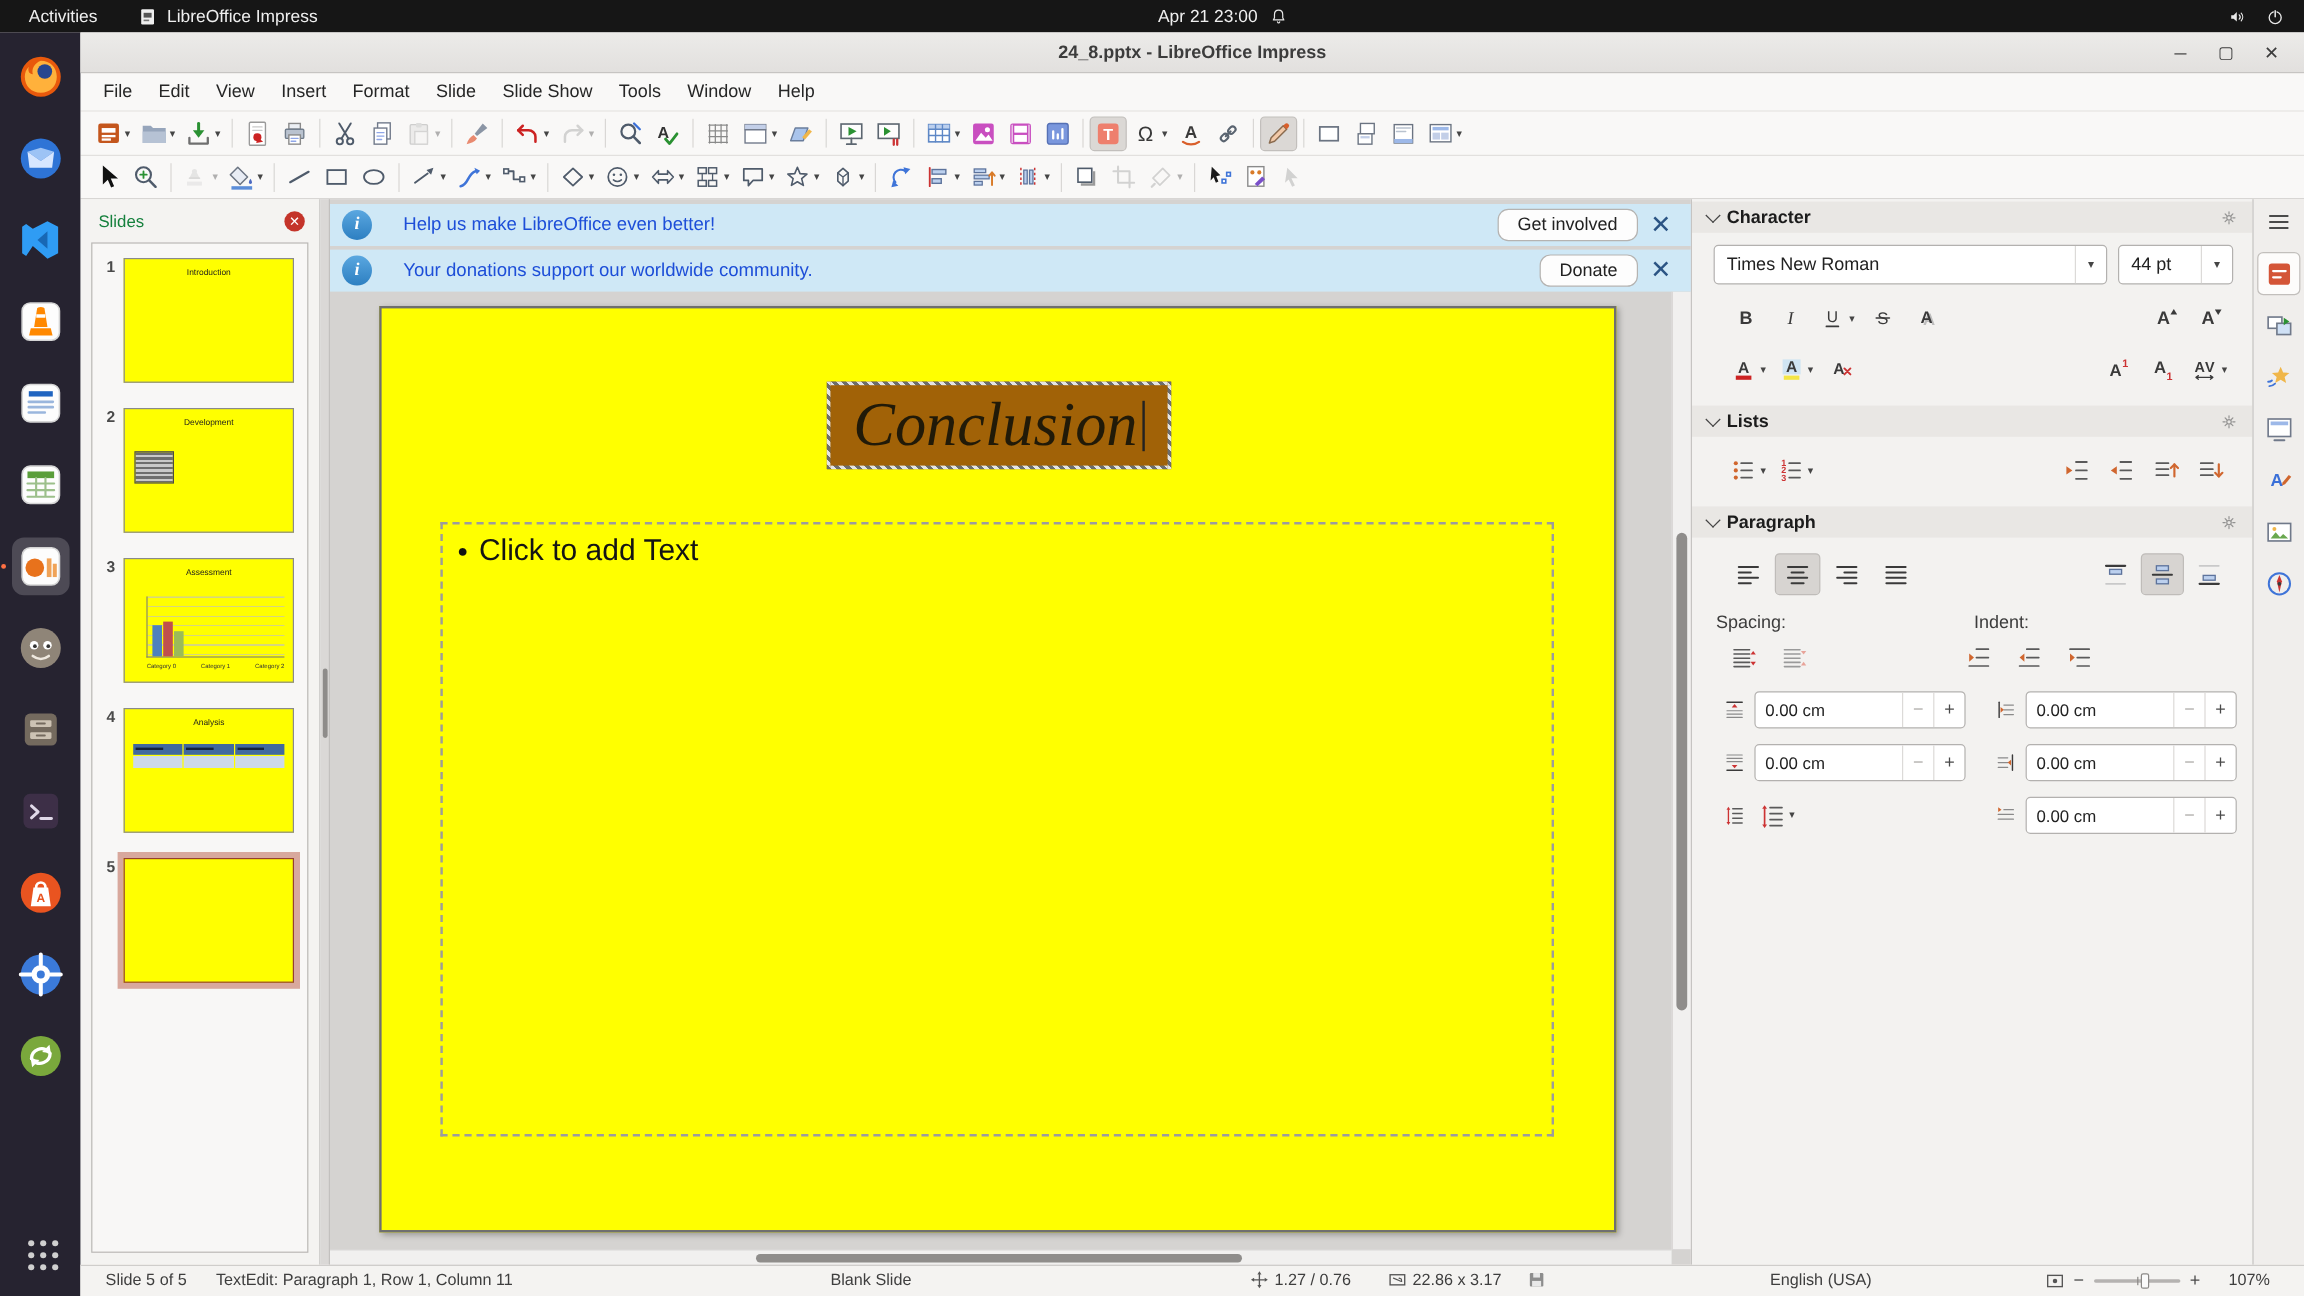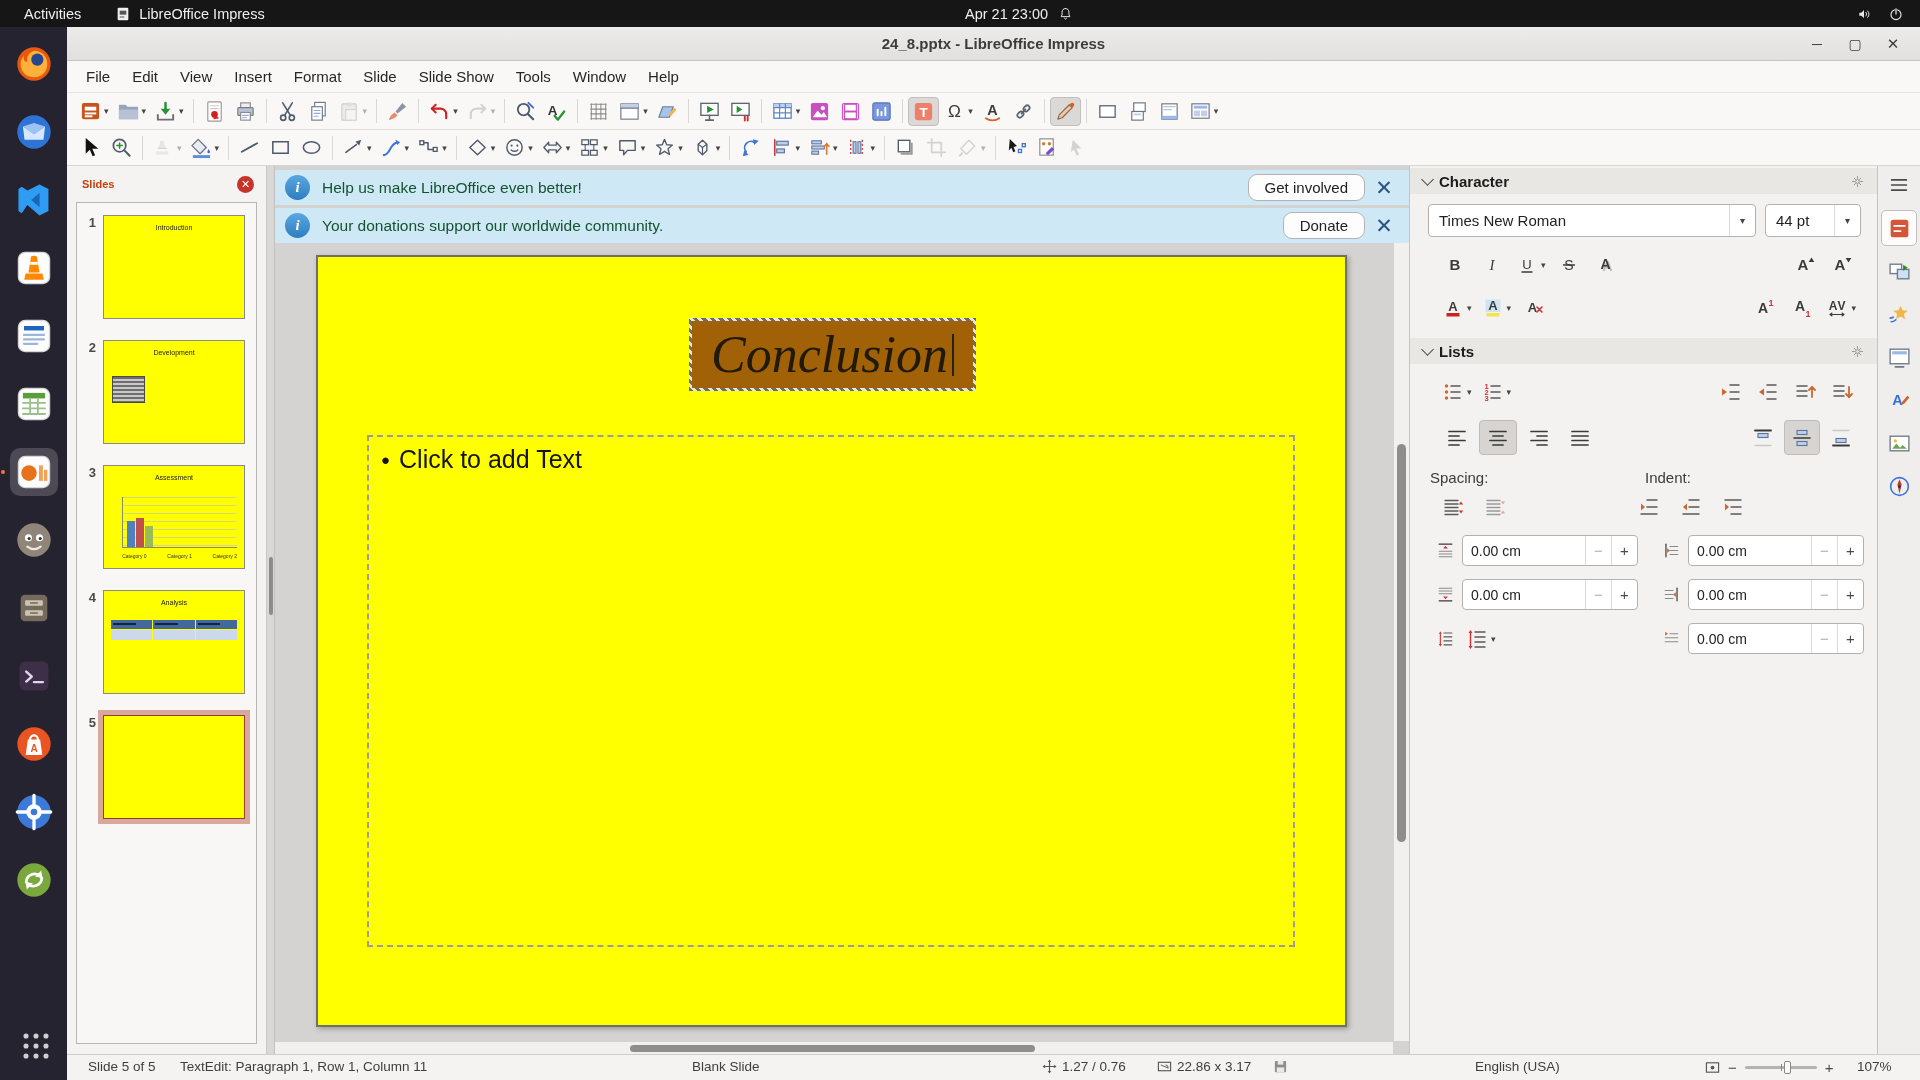--- a/index.html
+++ b/index.html
@@ -37,21 +37,21 @@
 .tbtn{height:29px;min-width:30px;padding:0 3px;border-radius:4px;display:flex;align-items:center;justify-content:center;border:1px solid transparent}
 .tbtn .ticon{width:23px;height:23px;display:block}
 .tbtn.active{background:#dbd8d5;border-color:#c2bfbc}
 .tbtn.disabled{opacity:.4}
 .dd{font-size:9px;color:#454545;margin-left:2px}
 .tsep{width:1px;height:24px;background:#d9d7d5;margin:0 5px;flex:0 0 1px}
 
 #content{flex:1;display:flex;min-height:0}
 #slidespanel{width:200px;background:#f4f3f1;border-right:1px solid #c9c7c5;display:flex;flex-direction:column}
 #sp-head{height:36px;display:flex;align-items:center;padding:0 12px 0 15px}
-#sp-head .sp-title{font-weight:700;font-size:11px;color:#c2410c}
+#sp-head .sp-title{font-weight:400;font-size:14px;color:#15803d}
 #sp-close{margin-left:auto;width:17px;height:17px;border-radius:50%;background:#c4342a;color:#fff;font-size:11px;display:flex;align-items:center;justify-content:center;font-weight:700}
 #sp-list{flex:1;margin:0 9px 10px 9px;border:1px solid #b9b7b5;background:#f8f7f6;padding-top:12px;overflow:hidden}
 .srow{display:flex;margin-bottom:21px}
 .snum{width:26px;text-align:right;padding-right:7px;font-size:13px;color:#4a4a4a;font-weight:700}
 .thumb{width:142px;height:104px;background:#ffff00;border:1px solid #8a8a8a;position:relative;flex:0 0 142px}
 .srow.selected .thumb{border:1px solid #953f2f;box-shadow:0 0 0 5px #d8a89d}
 .t-title{position:absolute;top:8%;left:0;width:100%;text-align:center;font-size:7px;color:#1c1c1c}
 .t-block{position:absolute;left:6%;top:34%;width:23%;height:27%;border:1px solid #4a4a4a;background:repeating-linear-gradient(180deg,#6e6e6e 0 2px,#c9c9c9 2px 4px)}
 .t-plot{position:absolute;left:13%;right:5%;top:30%;bottom:20%;border-left:1px solid #8a8a66;border-bottom:1px solid #8a8a66;background:repeating-linear-gradient(180deg,#d6d67e 0 1px,transparent 1px 8px)}
 .t-bar{position:absolute;bottom:0;width:8px}
@@ -62,21 +62,21 @@
 .t-th div::before{content:"";position:absolute;left:2px;top:3px;width:55%;height:2px;background:#16233a}
 .t-tr{height:10px;display:flex;gap:1px;margin-top:1px}
 .t-tr div{flex:1;background:#cdd9ea}
 #splitter{width:8px;background:#dad8d6;border-right:1px solid #c2c0be;position:relative}
 #splitter .handle{position:absolute;top:44%;left:2px;width:4px;height:58px;background:#8e8c8a;border-radius:2px}
 
 #maincol{flex:1;display:flex;flex-direction:column;background:#d5d3d1;min-width:0;position:relative}
 .infobar{height:35px;background:#cfe8f6;margin-top:4px;display:flex;align-items:center;padding:0 6px 0 10px}
 .infobar + .infobar{margin-top:3px}
 .ib-icon{width:25px;height:25px;border-radius:50%;background:linear-gradient(#5aa7e0,#2d7fc1);color:#fff;font-weight:700;font-size:15px;display:flex;align-items:center;justify-content:center;font-family:"Liberation Serif",serif;font-style:italic}
-.ib-text{margin-left:12px;font-size:15.5px;color:#14532d}
+.ib-text{margin-left:26px;font-size:15.5px;color:#1d4ed8}
 .ib-btn{margin-left:auto;height:27px;background:#fdfdfd;border:1px solid #b5b3b1;border-radius:9px;padding:0 16px;display:flex;align-items:center;font-size:15px;color:#222}
 .ib-close{width:38px;text-align:center;font-size:21px;font-weight:700;color:#2b5484}
 #workspace{flex:1;position:relative;overflow:hidden}
 #slide{position:absolute;left:41px;top:12px;width:1031px;height:772px;background:#ffff00;border:2px solid #6f6f6f;box-shadow:2px 2px 5px rgba(0,0,0,.28)}
 #titlebox{position:absolute;left:371px;top:61px;width:287px;height:73px;background:#a16207;display:flex;align-items:center;justify-content:center;border:3px solid;border-image:repeating-linear-gradient(45deg,#6d6d6d 0 3px,#e4e4e4 3px 6px) 3}
 #titlebox .ttext{font-family:"Liberation Serif","DejaVu Serif",serif;font-style:italic;font-size:52px;color:#211a08;line-height:1}
 #titlebox .caret{display:inline-block;width:2px;height:42px;background:#222;margin-left:4px;vertical-align:-4px}
 #phbox{position:absolute;left:49px;top:178px;width:928px;height:512px;border:2px dashed #9c9c9c;padding:8px 12px}
 #phbox .phline{display:flex;align-items:center;gap:9px}
 #phbox .phbullet{font-size:15px;color:#111;line-height:1}
@@ -1207,20 +1207,30 @@
                   <svg viewBox="0 0 24 24">
                     <path d="M4 6h10M4 11h10M4 16h10" fill="none" stroke="#5a5a5a" stroke-width="1.5" stroke-linecap="round" stroke-linejoin="round"></path>
                     <path d="M19 7v10" fill="none" stroke="#d0662e" stroke-width="1.8" stroke-linecap="round" stroke-linejoin="round"></path>
                     <path d="M16 14l3 3 3-3" fill="none" stroke="#d0662e" stroke-width="1.8" stroke-linecap="round" stroke-linejoin="round"></path>
                   </svg>
                 </span>
               </div>
             </div>
           </div>
 
+        <div class="secband" style="margin-top:15px">
+          <span class="chev"></span>
+          <span class="seclabel">Paragraph</span>
+          <span class="gear">
+              <svg viewBox="0 0 24 24">
+                <circle cx="12" cy="12" r="3" fill="none" stroke="#777" stroke-width="1.6"></circle>
+                <path d="M12 4v3M12 17v3M4 12h3M17 12h3M6.8 6.8l2.1 2.1M15.1 15.1l2.1 2.1M17.2 6.8l-2.1 2.1M8.9 15.1l-2.1 2.1" fill="none" stroke="#777" stroke-width="1.6" stroke-linecap="round" stroke-linejoin="round"></path>
+              </svg>
+            </span>
+        </div>
         <div class="prow2">
             <div id="alignRow" class="grp">
               <div class="pbtn">
                 <span class="picon">
                   <svg viewBox="0 0 24 24">
                     <path d="M4 5.5h16M4 10h10M4 14.5h16M4 19h10" fill="none" stroke="#3a3a3a" stroke-width="1.7" stroke-linecap="round" stroke-linejoin="round"></path>
                   </svg>
                 </span>
               </div>
               <div class="pbtn active">

